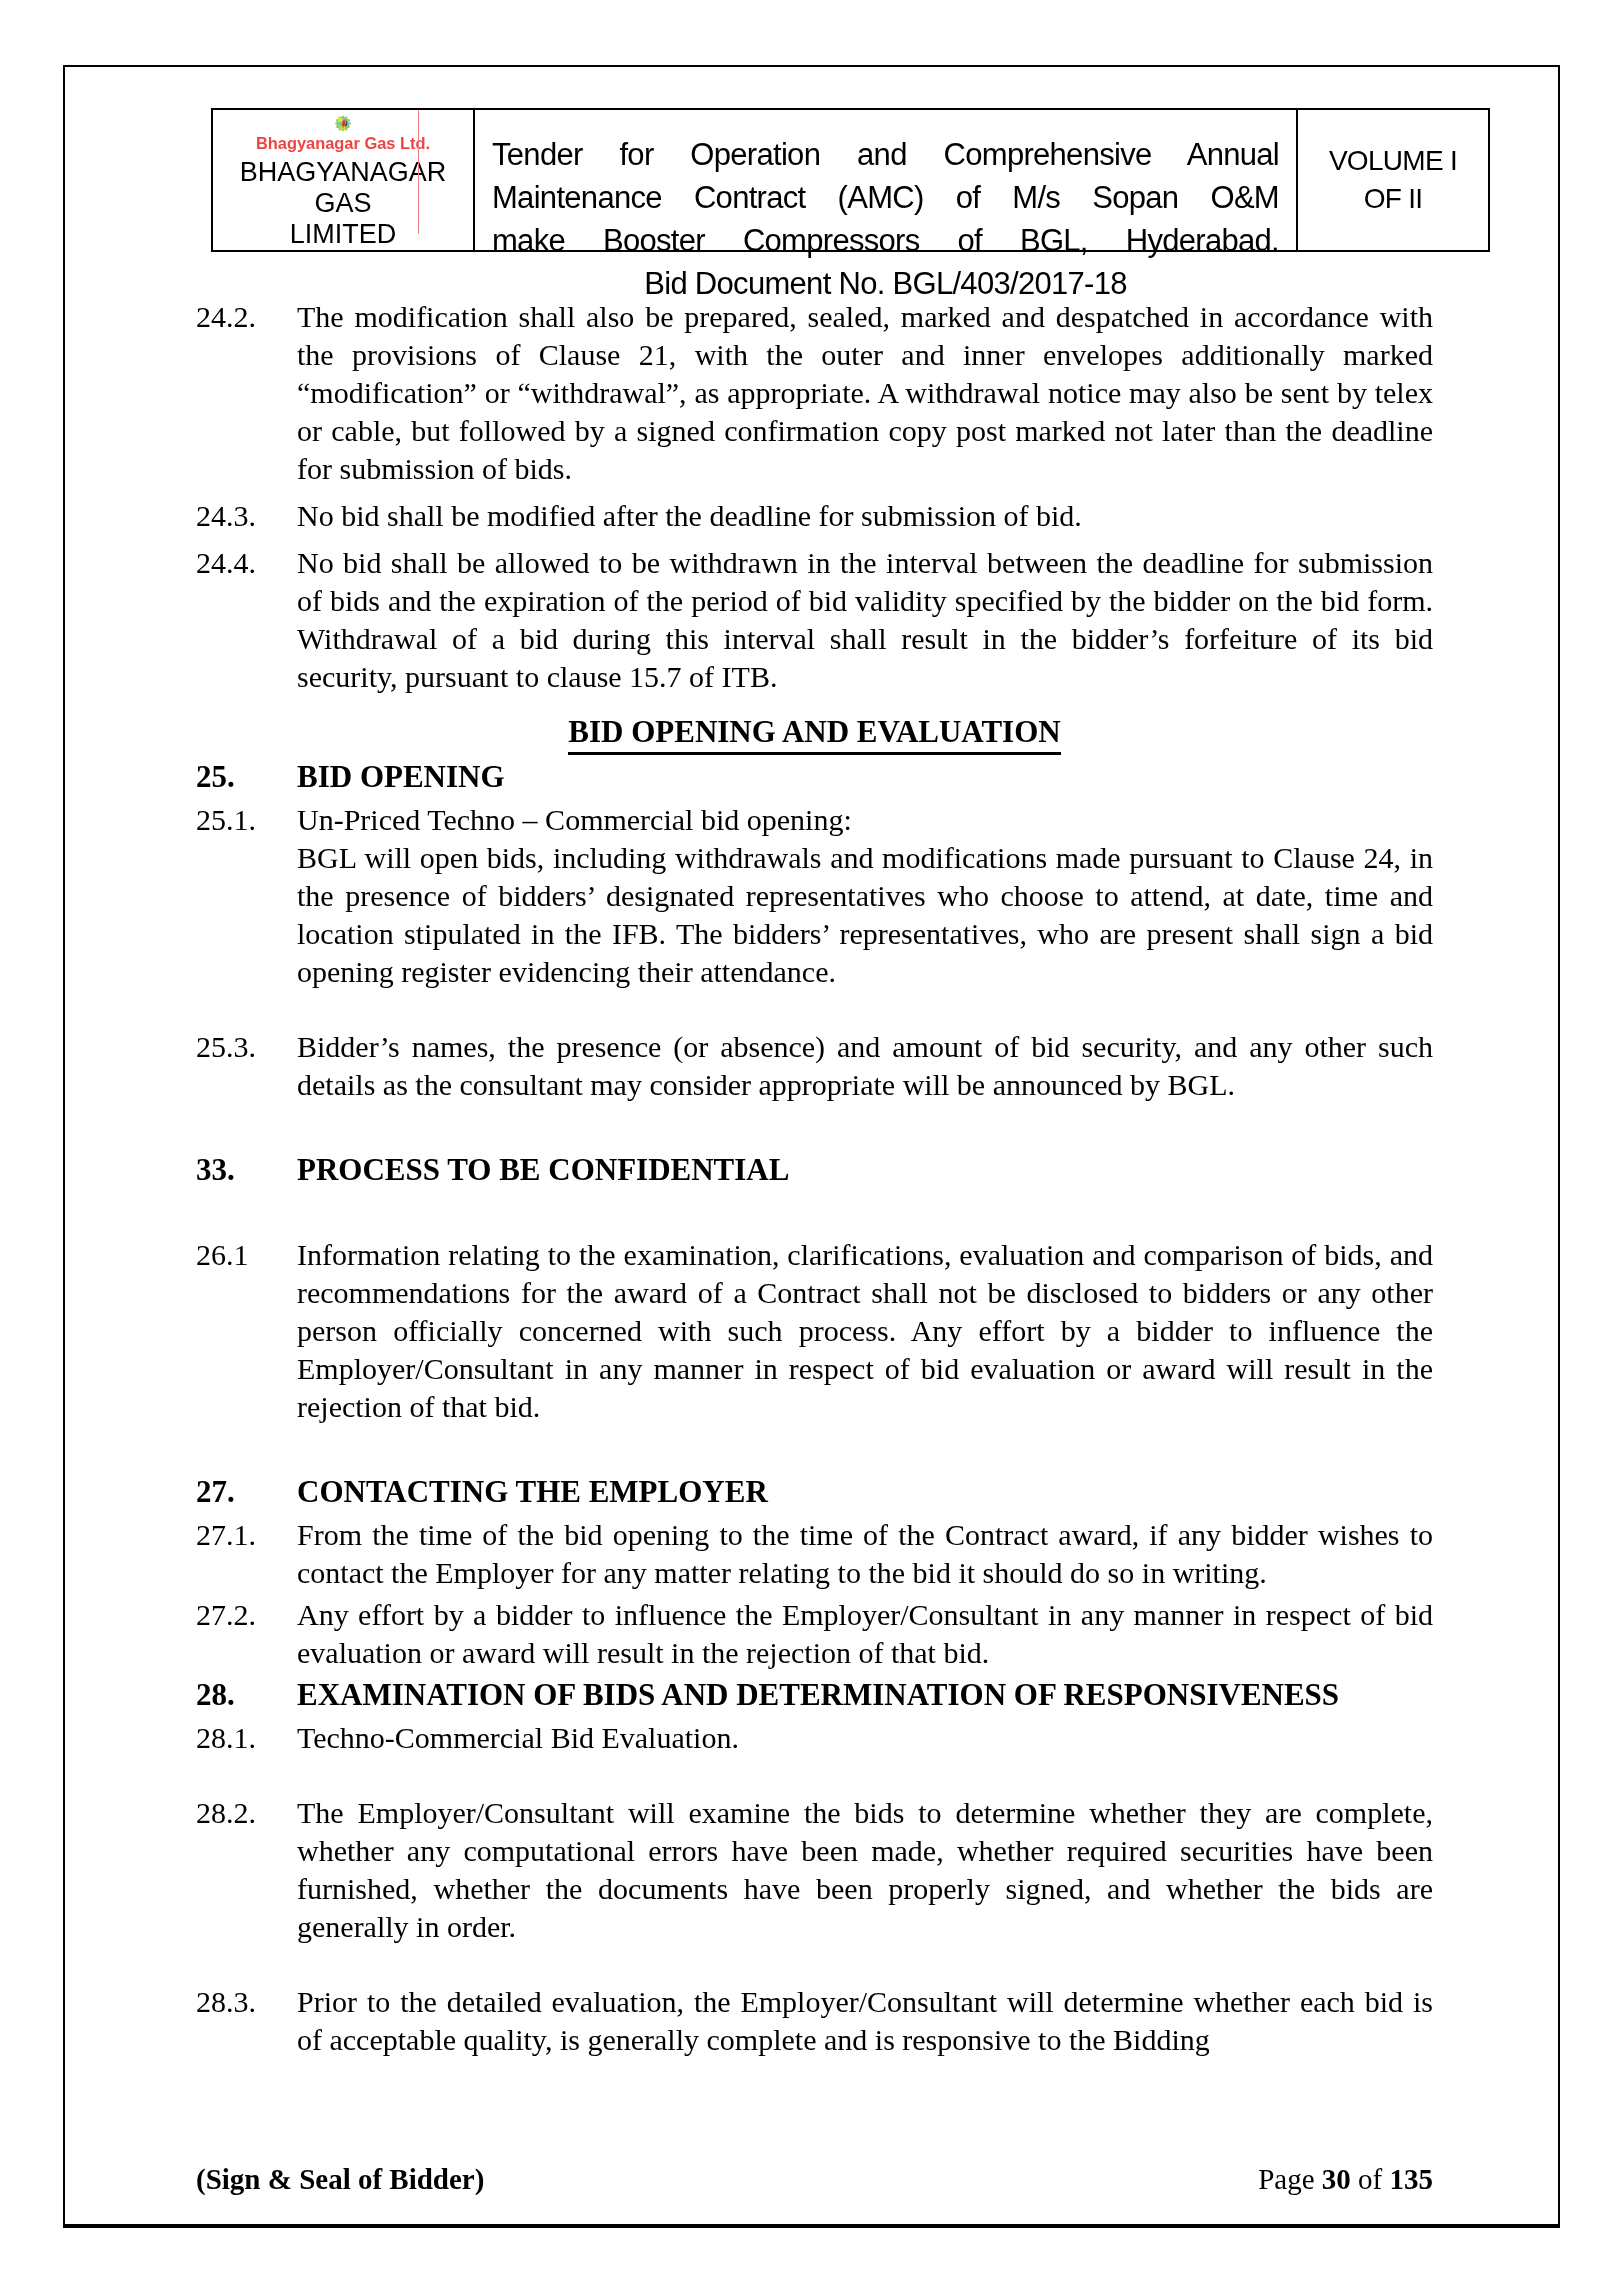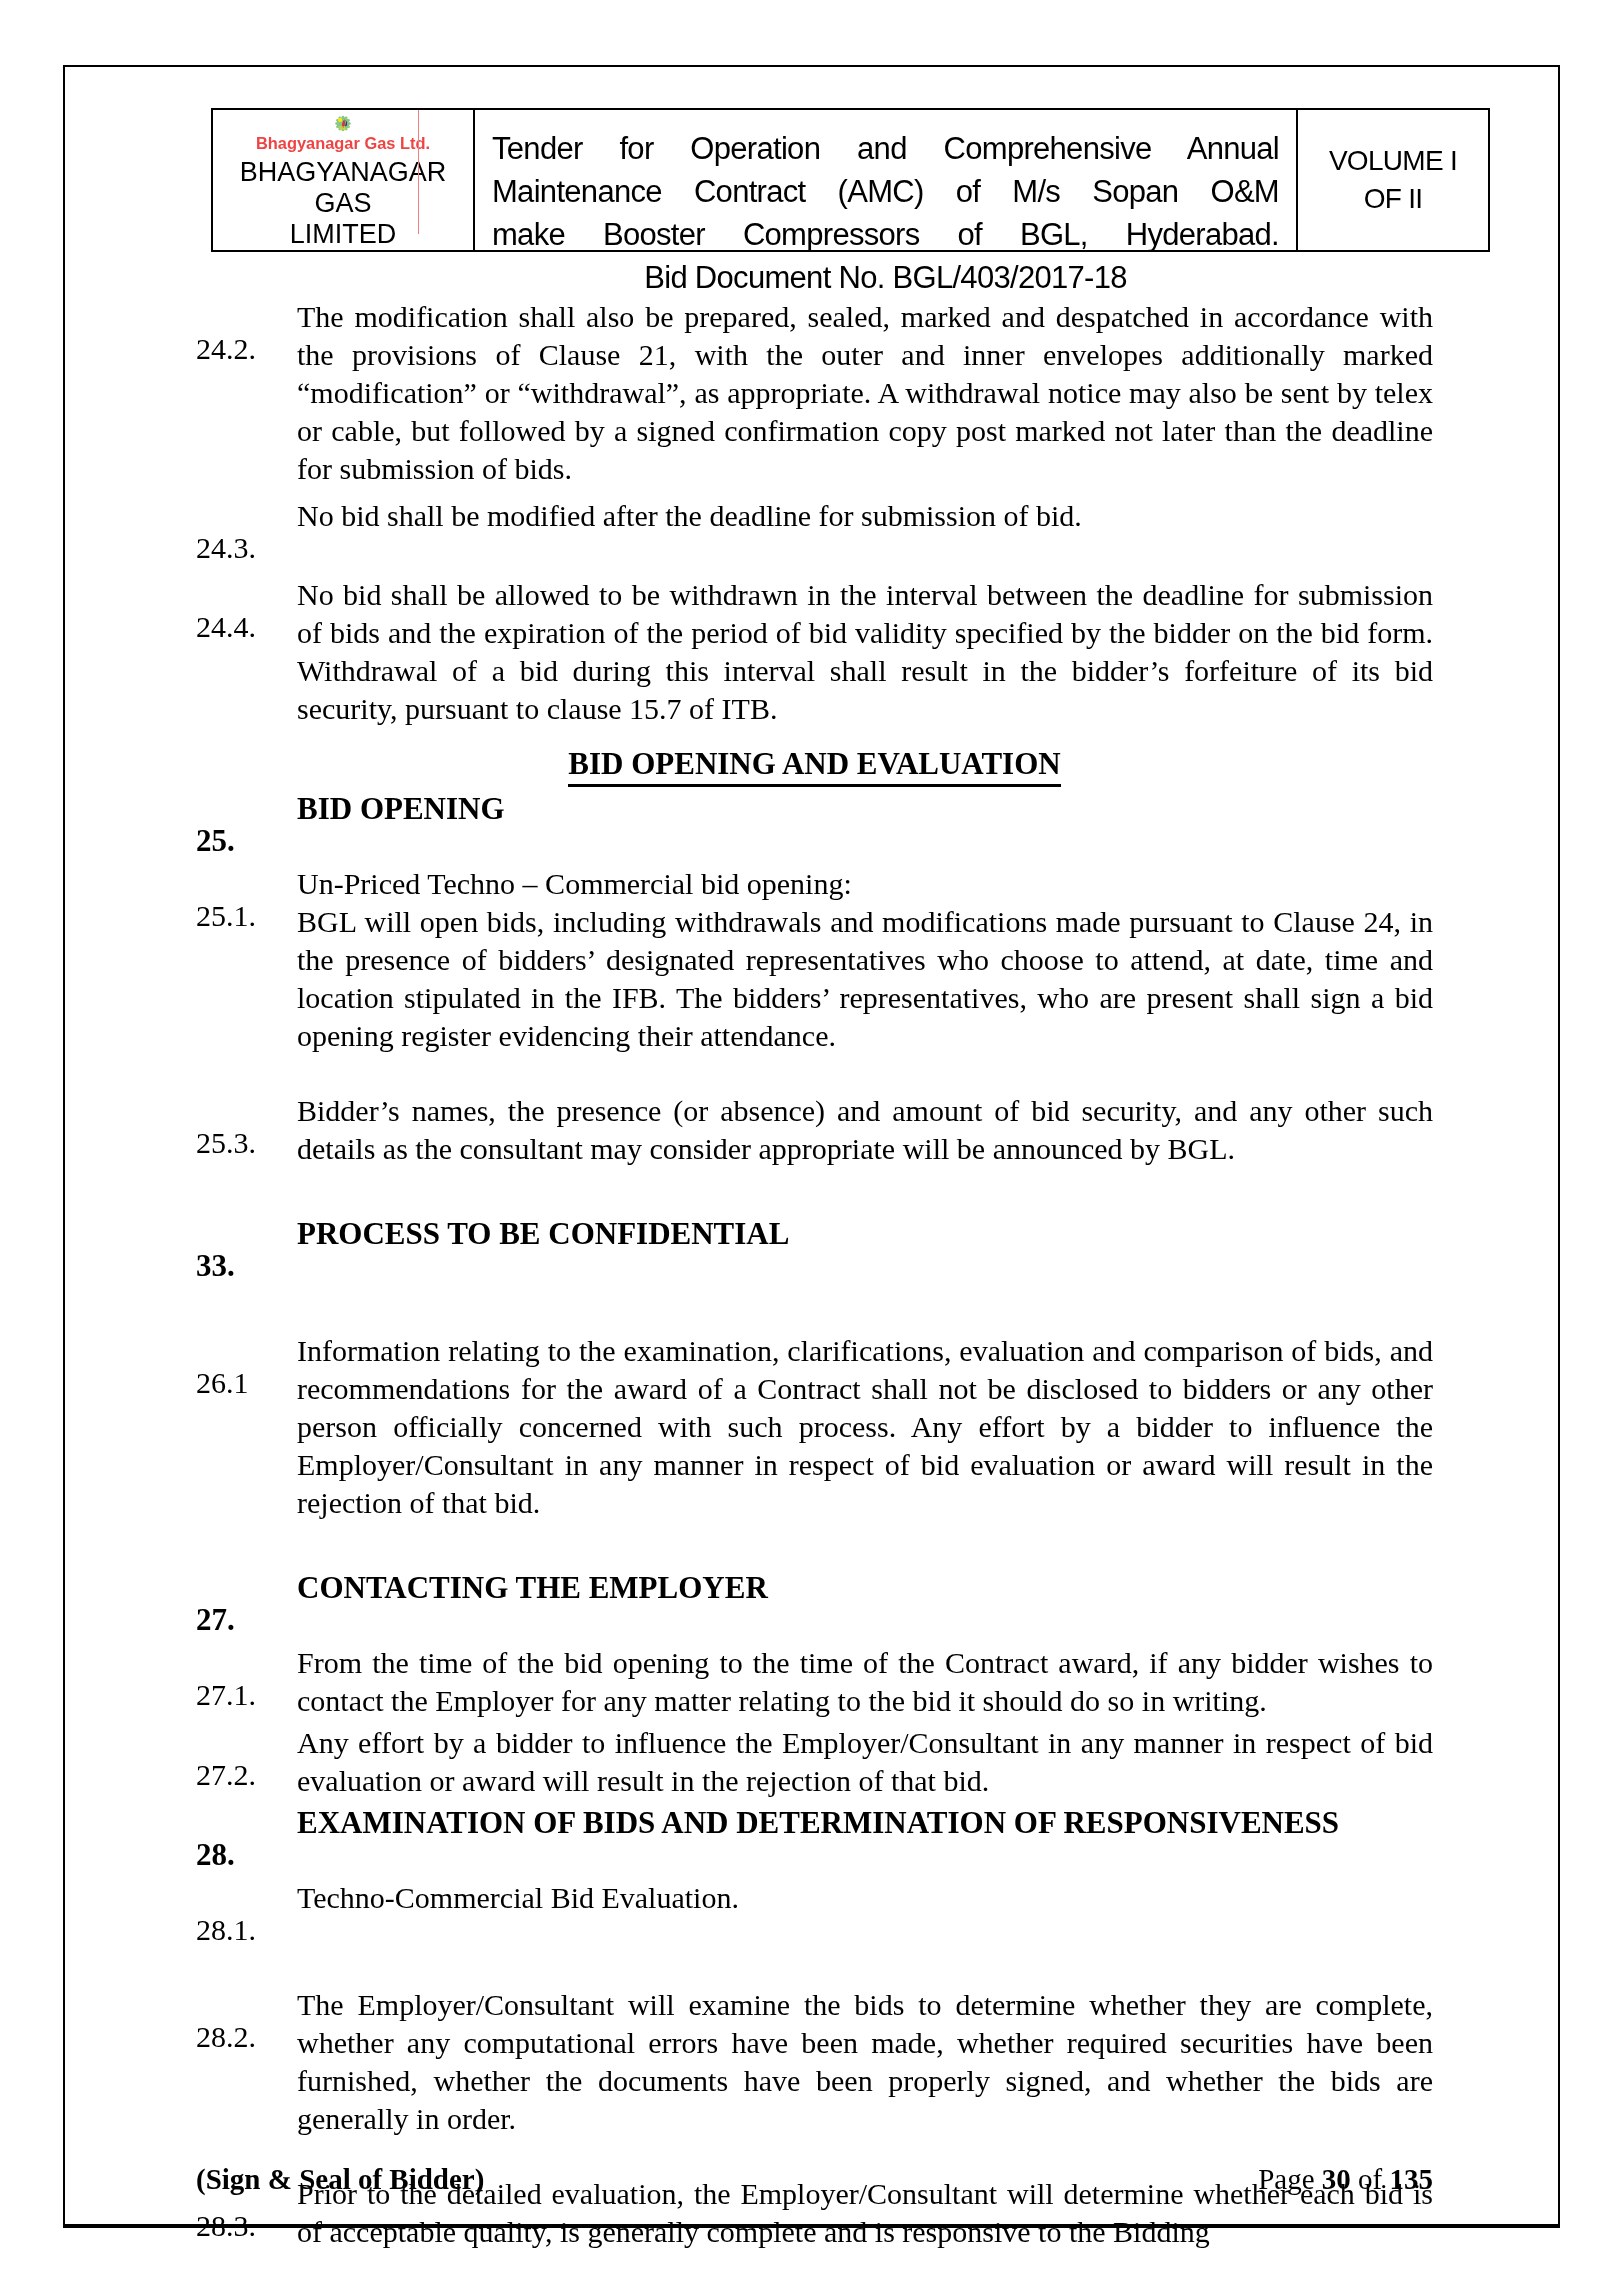--- a/index.html
+++ b/index.html
@@ -50,40 +50,40 @@
     letter-spacing:0;margin-top:0px;
   }
   .company-name{
     margin-top:3.9px;
     font-size:27px;line-height:31px;
     text-align:center;color:#000;
   }
   .cell-title{
     flex:1;
     border-right:2px solid #000;
-    padding:17px 17px 0 17px;
+    padding:23px 17px 0 17px;
     font-size:31px;line-height:43px;
     letter-spacing:-0.7px;
   }
   .title-line{text-align:justify;text-align-last:justify;white-space:nowrap;}
   .title-line.centered{text-align:left;text-align-last:center;}
   .cell-volume{
     width:190px;
     display:flex;flex-direction:column;justify-content:center;align-items:center;
     font-size:28px;line-height:38px;letter-spacing:-0.7px;
   }
   
   .doc-body{
     position:absolute;
     left:196px;top:298px;
     width:1237px;
     font-size:30px;line-height:38px;
   }
   .row{display:flex;margin-bottom:9.2px;}
-  .num{width:101px;flex:0 0 101px;margin-top:32px;}
+  .num{width:101px;flex:0 0 101px;}
   .txt{flex:1;text-align:justify;}
   .txt .lead{text-align:left;}
   .heading-row{font-weight:bold;font-size:31px;}
   .heading-row .txt{text-align:left;}
   .center-heading{
     text-align:center;font-weight:bold;font-size:31px;
     margin-top:17px;margin-bottom:6.5px;
   }
   .center-heading span{border-bottom:3.3px solid #000;padding-bottom:2.6px;}
   .gap-blank{margin-top:37px;}

